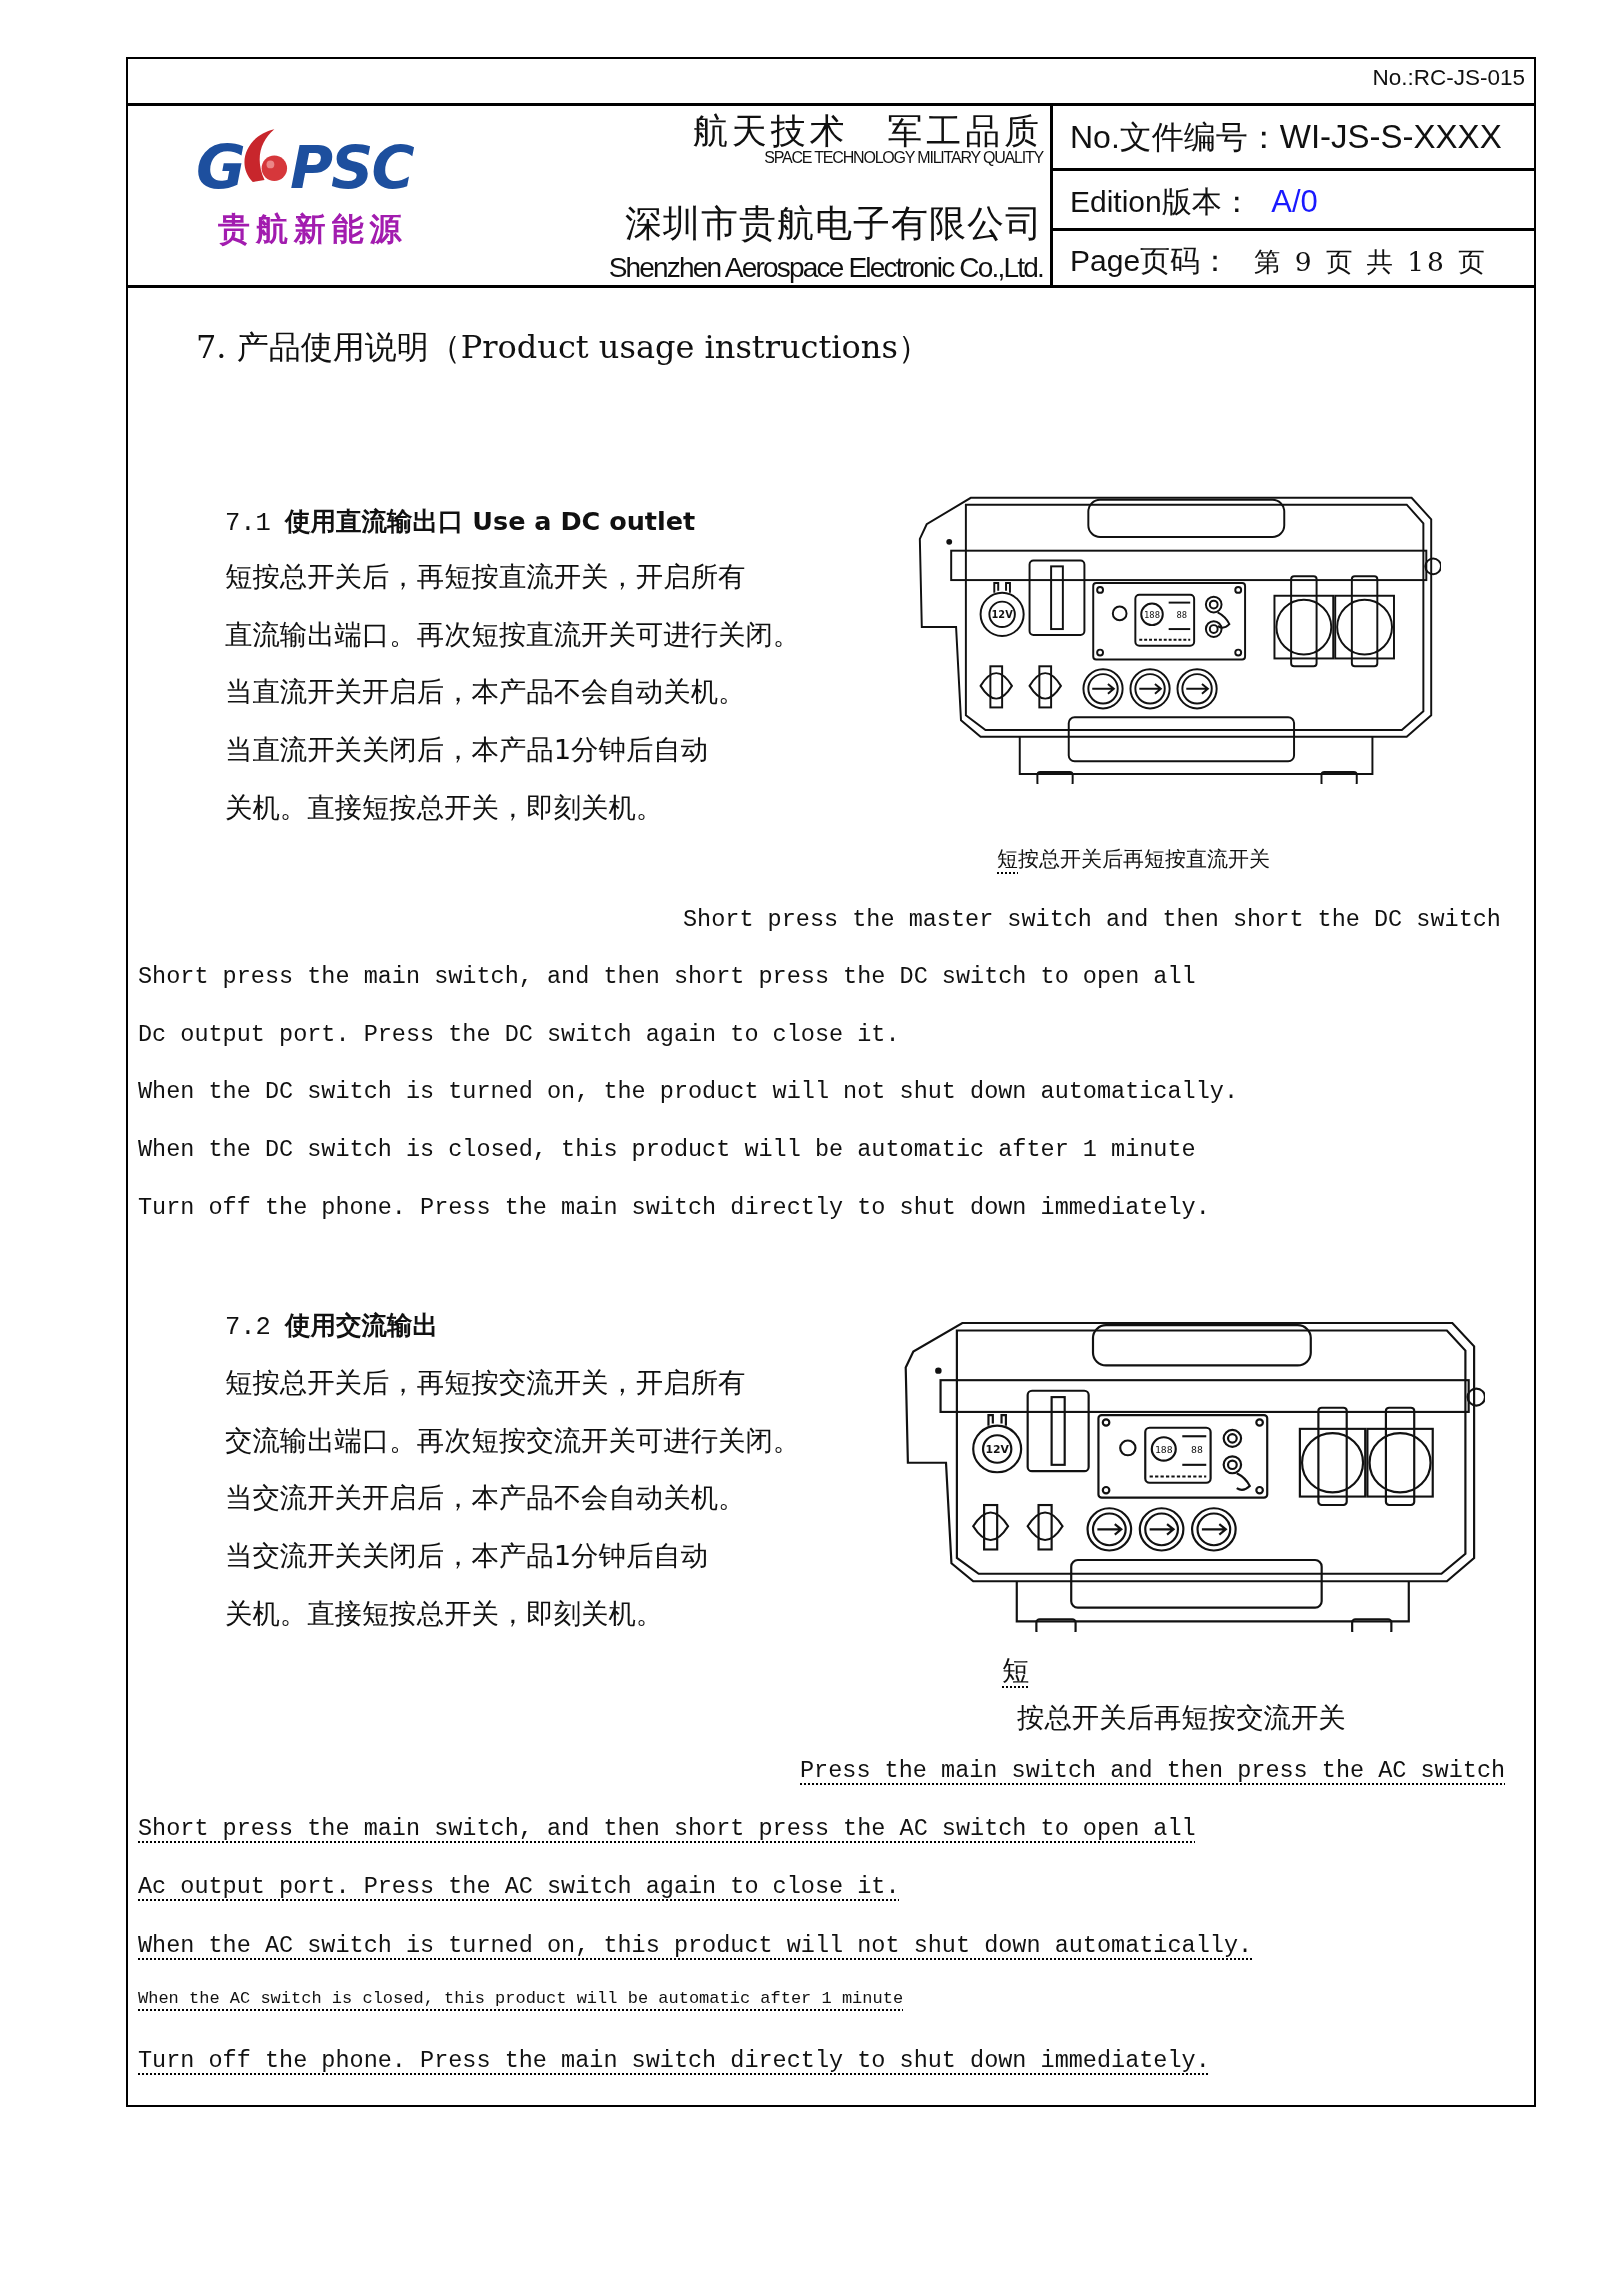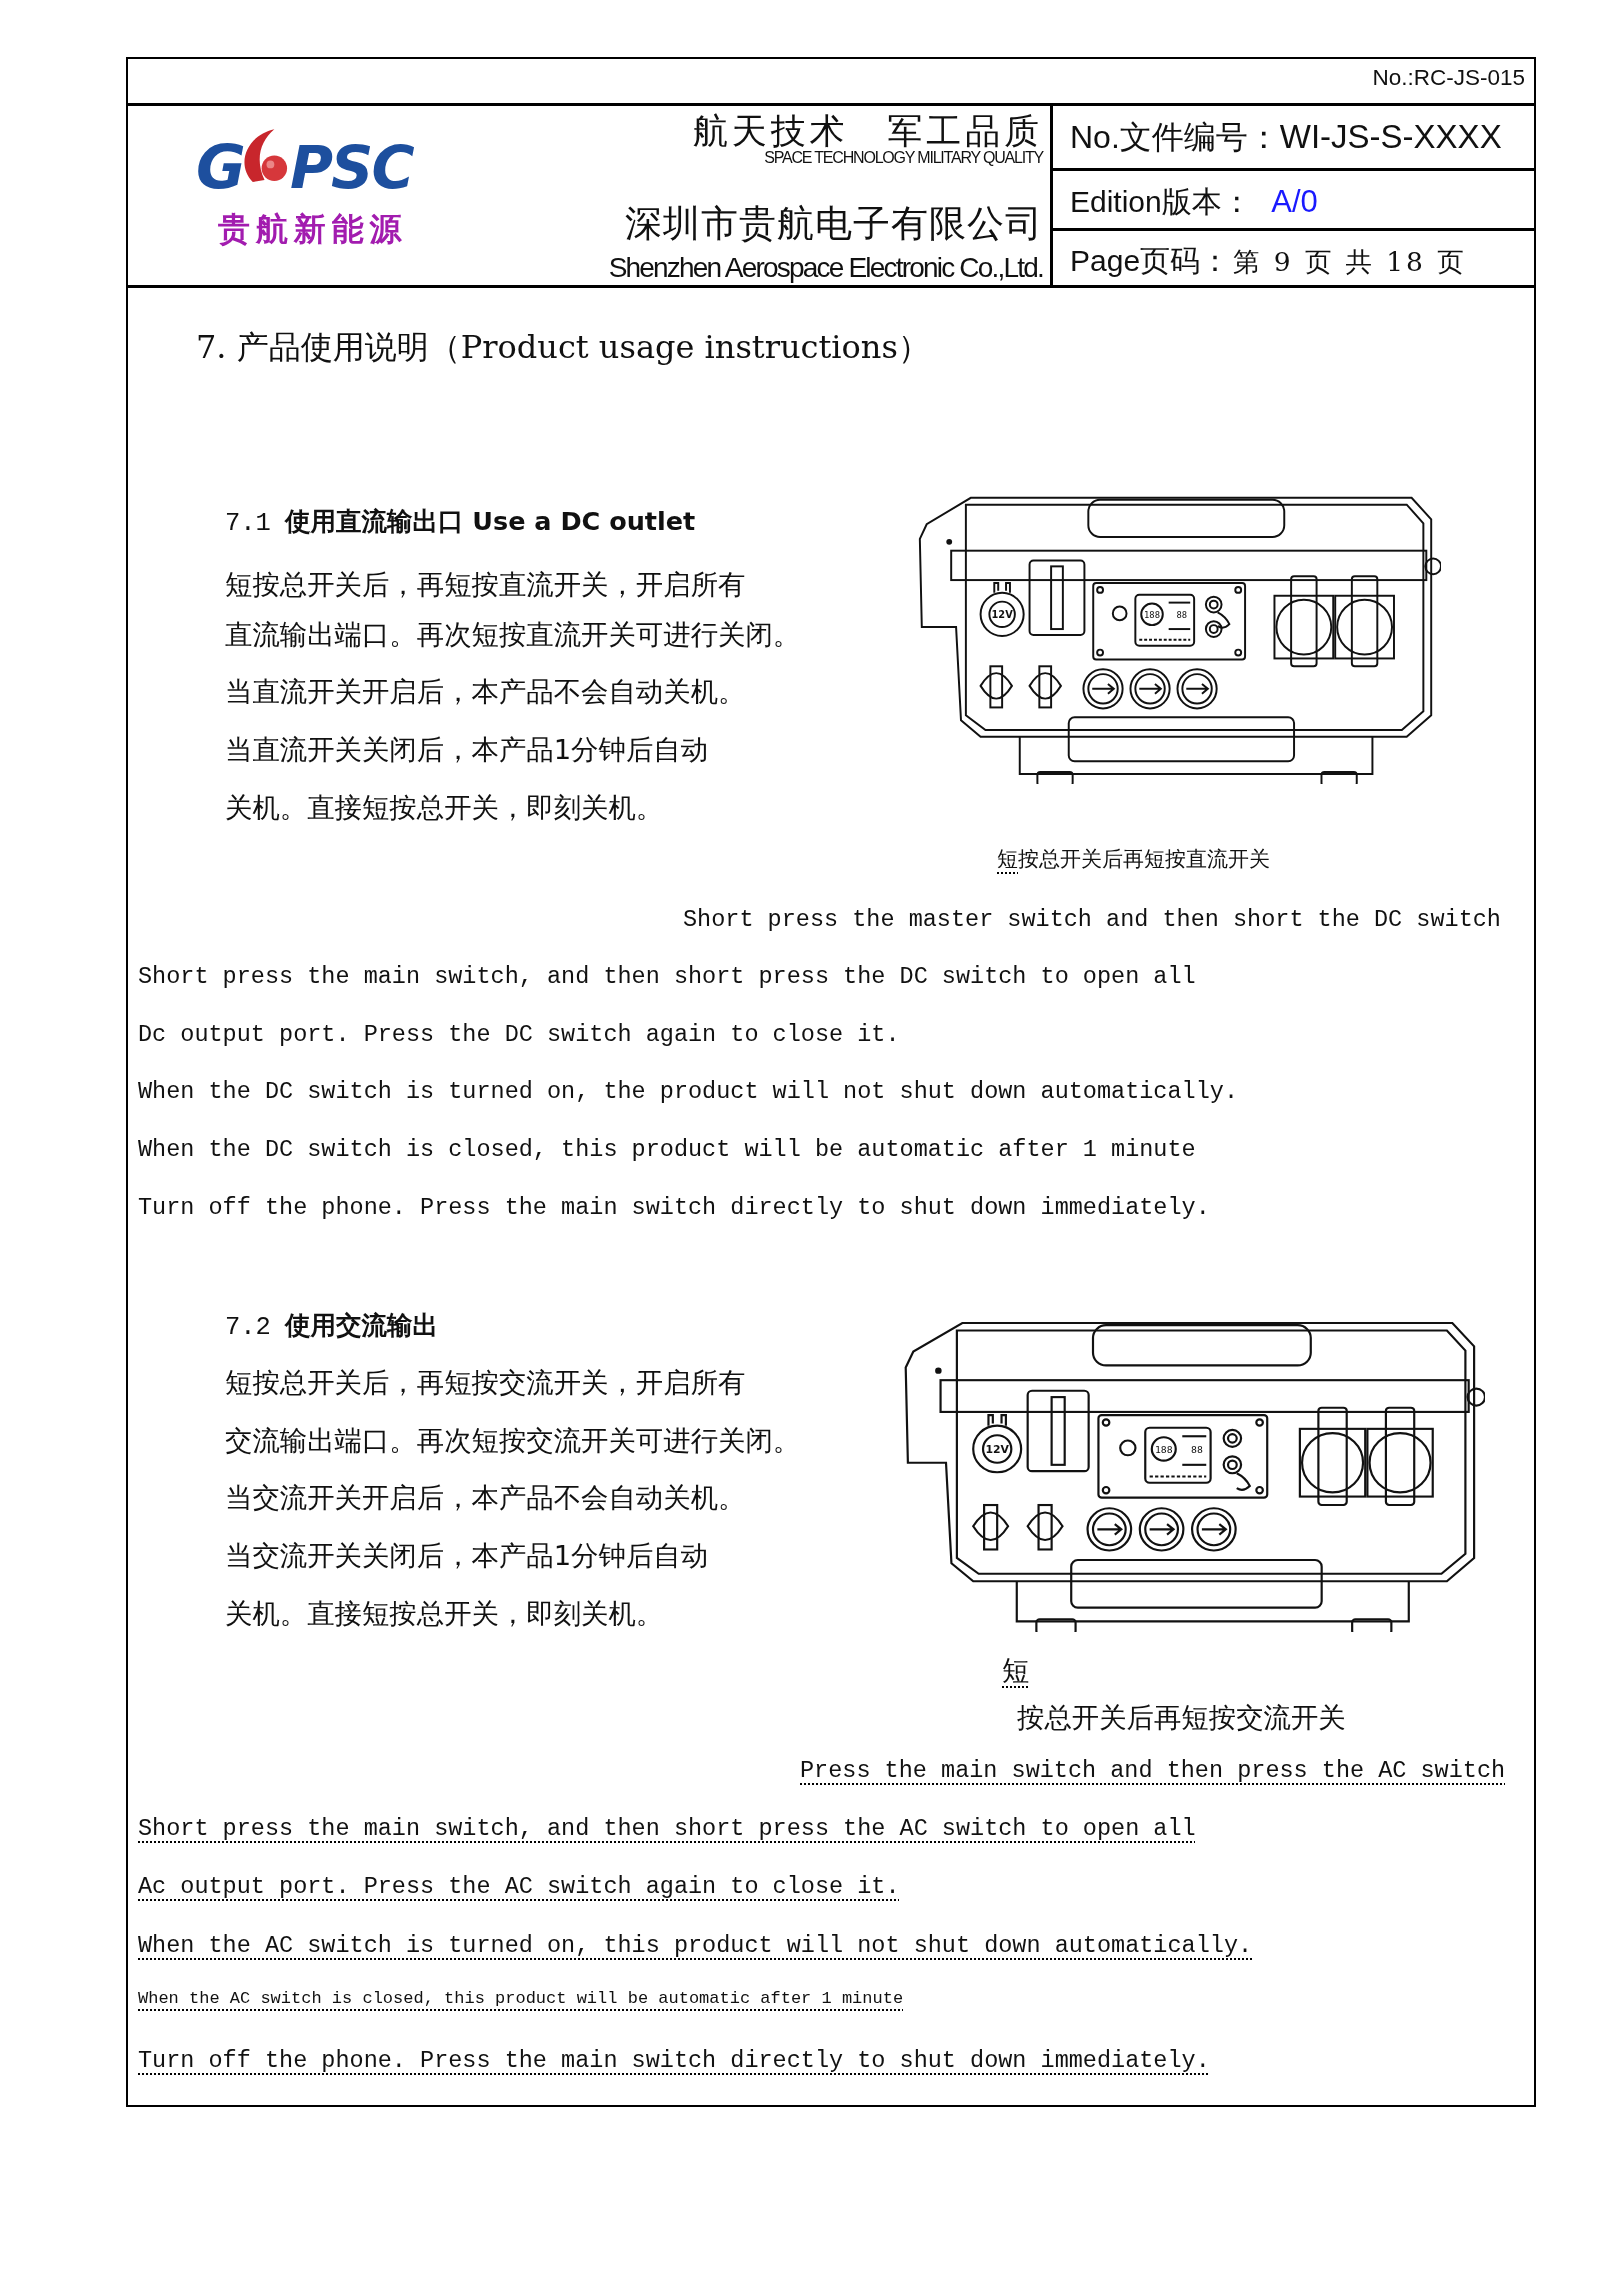--- a/index.html
+++ b/index.html
@@ -44,32 +44,32 @@
 <div class="abs cn" style="right:578px; top:199px; font-size:37px; letter-spacing:1px;">深圳市贵航电子有限公司</div>
 <div class="abs sans" style="right:578px; top:252px; font-size:28px; letter-spacing:-1.8px;margin-left:17px;">Shenzhen Aerospace Electronic Co.,Ltd.</div>
 
 <div class="abs" style="left:1070px; top:116px; font-size:33px;">
   <span class="sans" style="font-size:32px;">No.文件编号：</span><span class="sans">WI-JS-S-XXXX</span>
 </div>
 <div class="abs" style="left:1070px; top:182px; font-size:31px;">
   <span class="sans" style="font-size:30px;">Edition版本：</span><span class="sans" style="color:#1a1aff; margin-left:19.6px;">A/0</span>
 </div>
 <div class="abs" style="left:1070px; top:241px; font-size:31px;">
-  <span class="sans" style="font-size:30px;">Page页码：</span><span class="serif" style="font-size:26.5px; margin-left:3px; letter-spacing:2.9px;">第 9 页 共 18 页</span>
+  <span class="sans" style="font-size:30px;">Page页码：</span><span class="serif" style="font-size:26.5px; margin-left:24px; letter-spacing:2.9px;">第 9 页 共 18 页</span>
 </div>
 
 <div class="abs serif" style="left:196px; top:326px; font-size:32px;">7. 产品使用说明（Product usage instructions）</div>
 
 <div class="abs" style="left:225px; top:504px; font-size:25.5px;">
   <span class="mono">7.1</span>
   <span class="cn" style="font-weight:bold; margin-left:5.9px;">使用直流输出口 Use a DC outlet</span>
 </div>
 
 <div>
-  <div class="abs cn" style="left:225px; top:559px; font-size:27.4px;margin-top:8px;">短按总开关后，再短按直流开关，开启所有</div>
+  <div class="abs cn" style="left:225px; top:559px; font-size:27.4px;">短按总开关后，再短按直流开关，开启所有</div>
   <div class="abs cn" style="left:225px; top:617px; font-size:27.4px;">直流输出端口。再次短按直流开关可进行关闭。</div>
   <div class="abs cn" style="left:225px; top:674px; font-size:27.4px;">当直流开关开启后，本产品不会自动关机。</div>
   <div class="abs cn" style="left:225px; top:732px; font-size:27.4px;">当直流开关关闭后，本产品1分钟后自动</div>
   <div class="abs cn" style="left:225px; top:790px; font-size:27.4px;">关机。直接短按总开关，即刻关机。</div>
 </div>
 
 <div class="abs" style="left:912px; top:480px; width:529px; height:304px;">
   <svg width="529" height="304" viewBox="0 0 540 310" fill="none" stroke="#111" stroke-width="2">
 
     <path d="M60 18 L510 18 L530 40 L530 240 L505 262 L70 262 L50 245 L45 150 L10 150 L8 60 L15 45 Z"></path>

